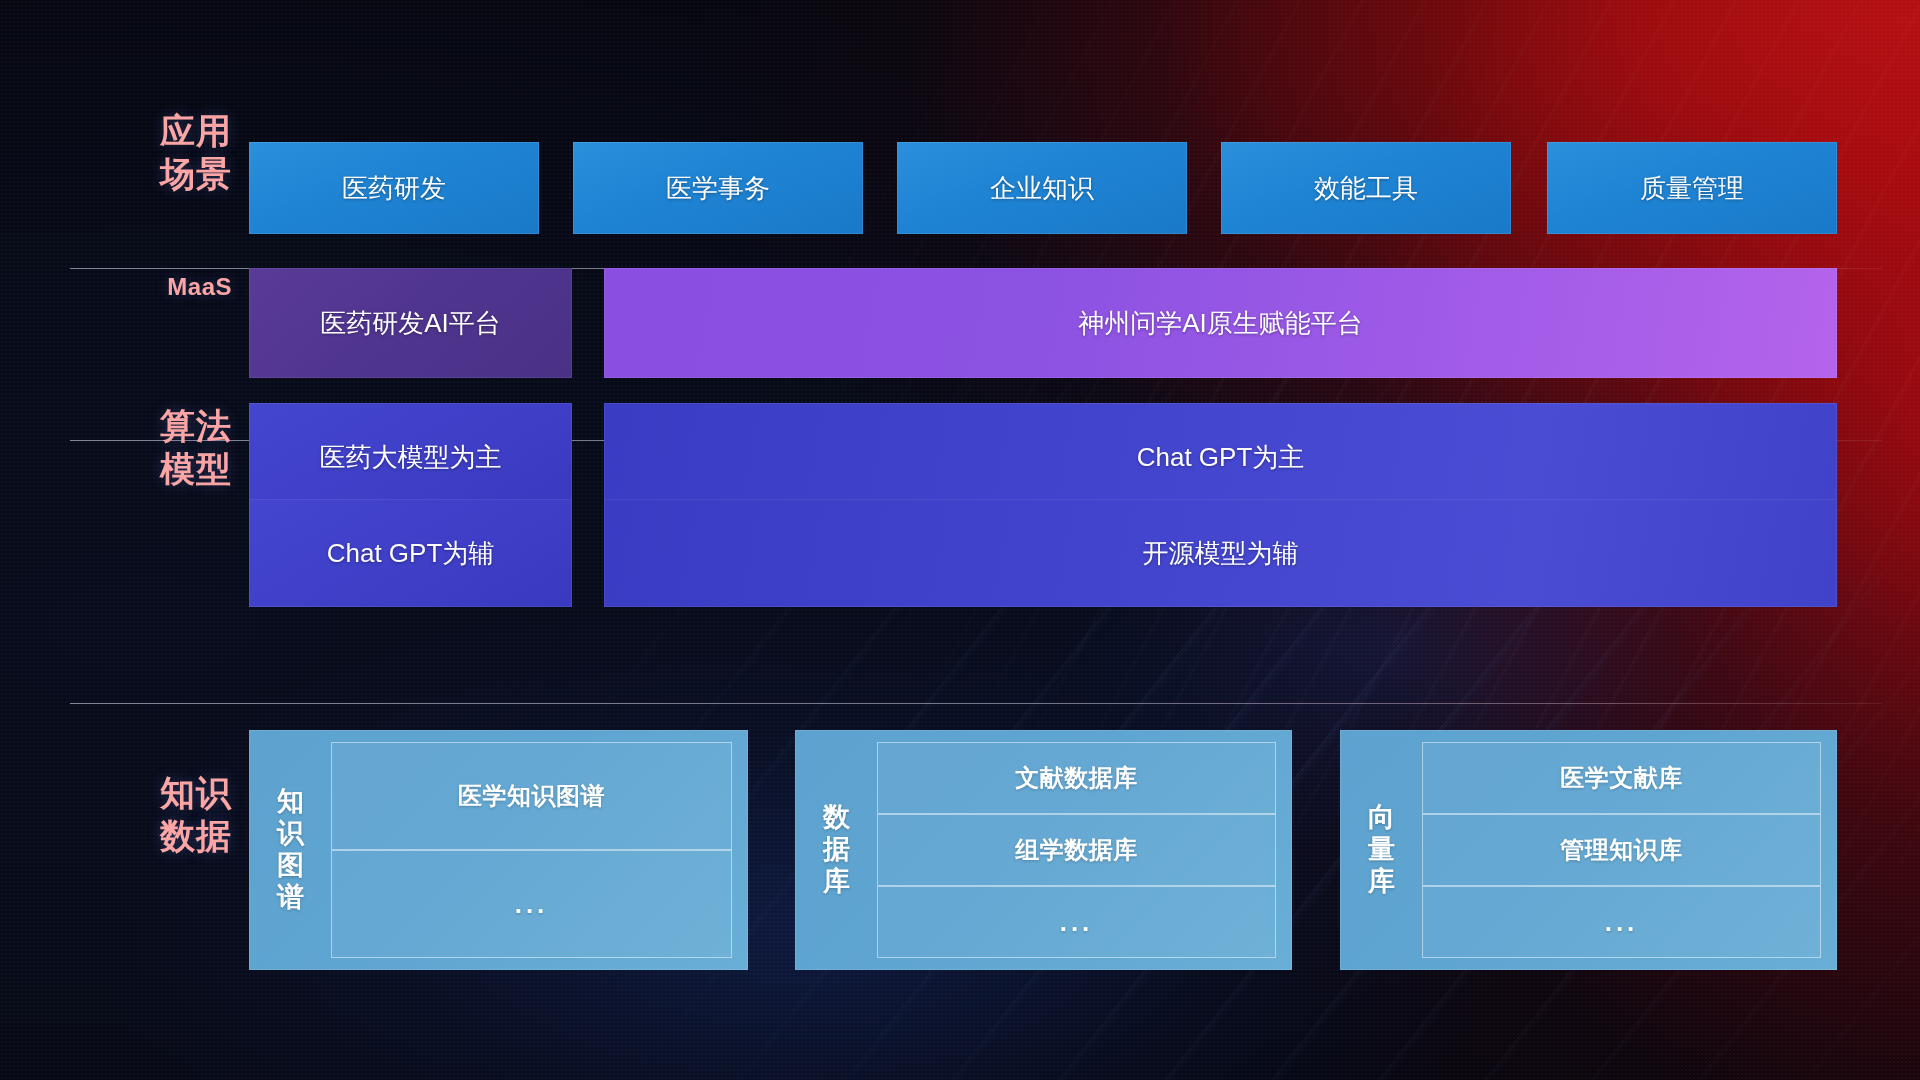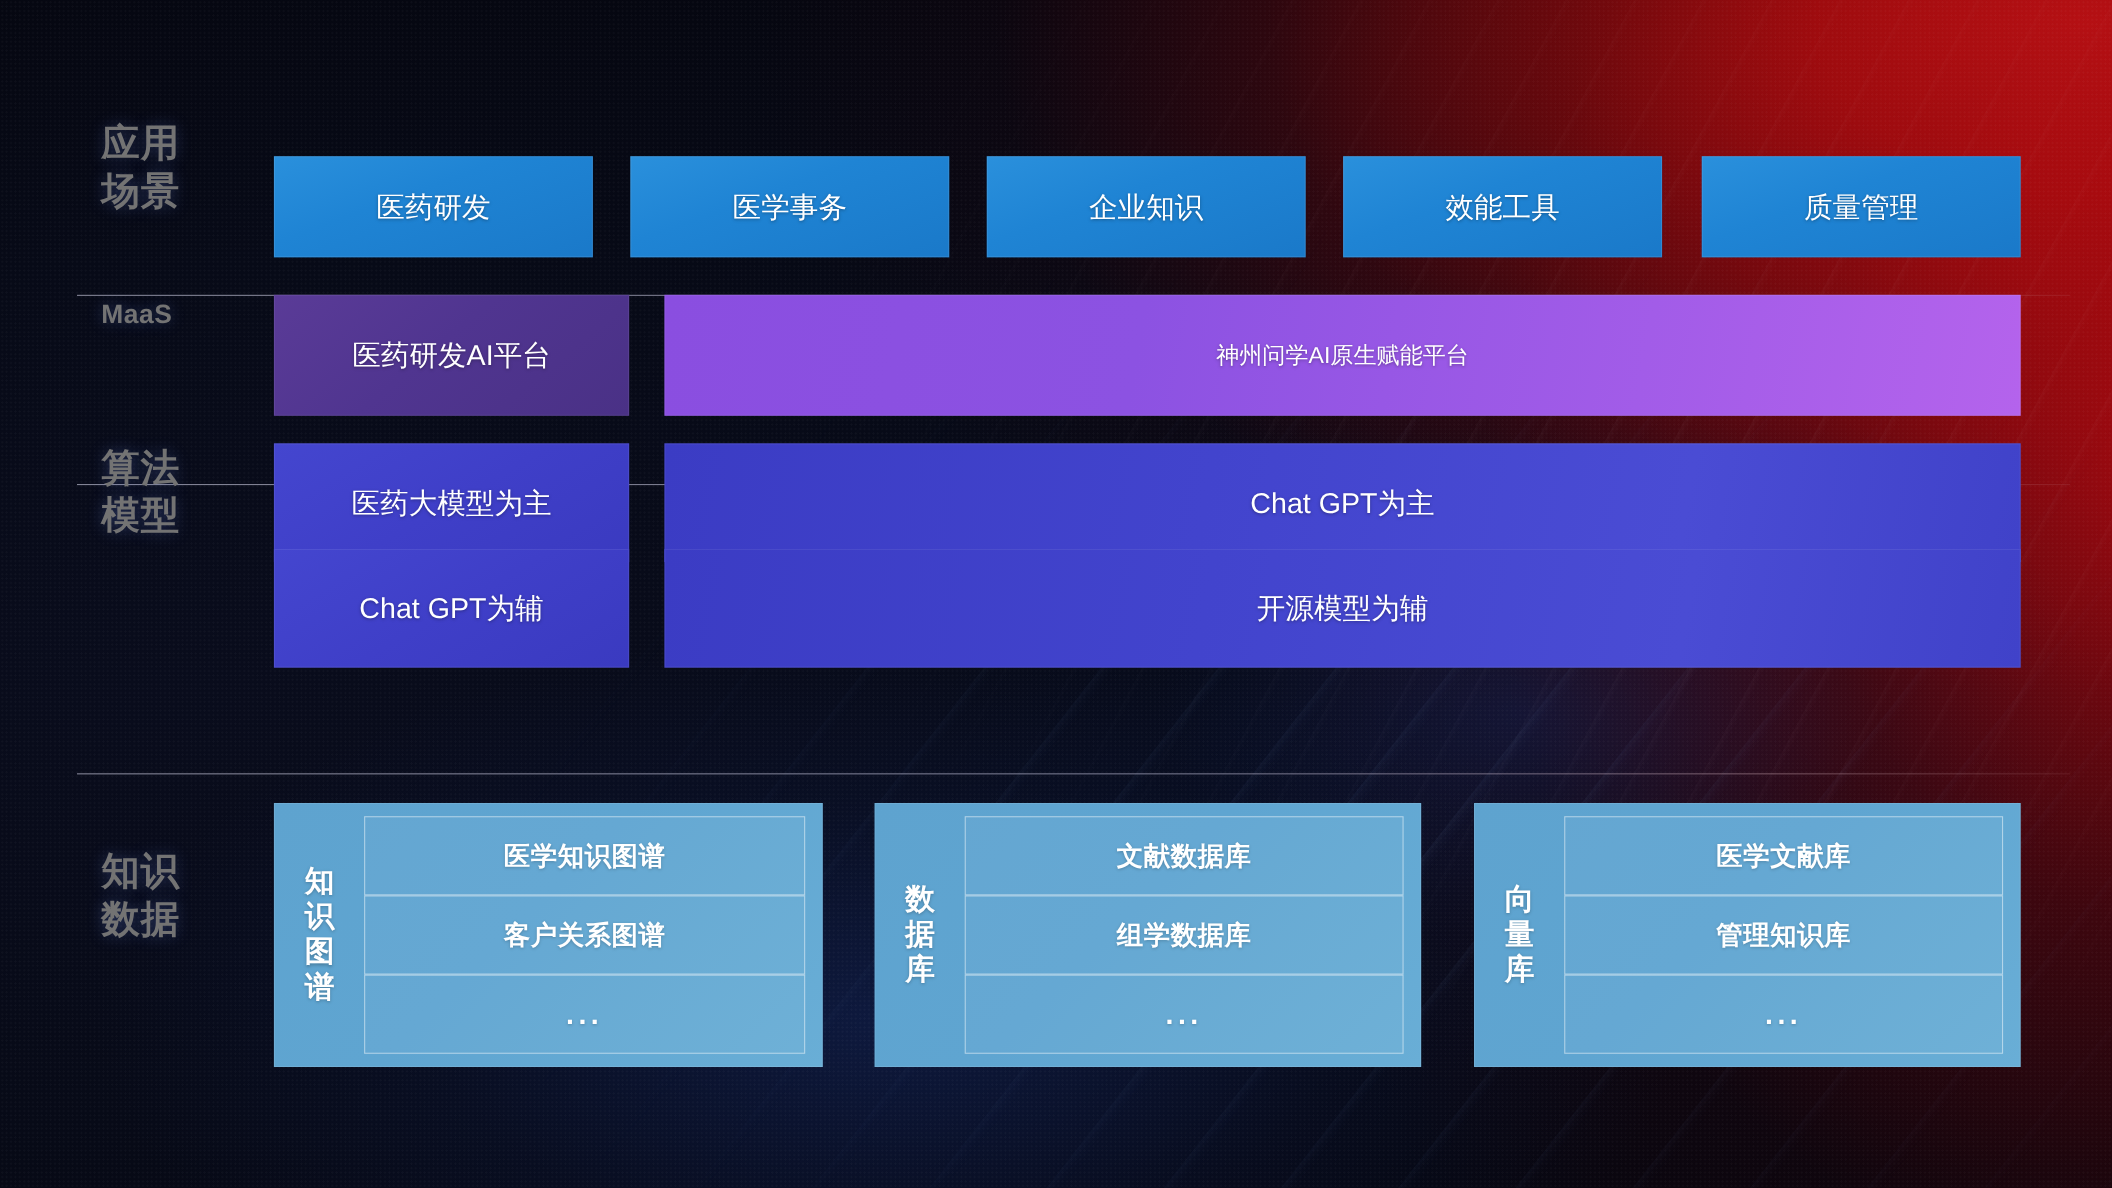--- a/index.html
+++ b/index.html
@@ -76,26 +76,26 @@
     left: 70px;
     width: 1812px;
     height: 1px;
     background: linear-gradient(90deg, rgba(205,205,225,0.62) 0%, rgba(200,200,225,0.55) 55%, rgba(215,180,190,0.42) 85%, rgba(200,150,160,0.12) 100%);
   }
 
   .row-label {
     position: absolute;
     left: 92px;
     width: 140px;
-    color: #737373;
+    color: #fca5a5;
     font-size: 35px;
     font-weight: bold;
     line-height: 1.22;
     letter-spacing: 1px;
-    text-align: left;
+    text-align: right;
     text-shadow: 0 0 14px rgba(120,150,255,0.28);
   }
   .row-label.en { font-size: 24px; letter-spacing: 0.5px; }
 
   .box {
     position: absolute;
     display: flex;
     align-items: center;
     justify-content: center;
     color: #ffffff;
@@ -125,21 +125,21 @@
     height: 110px;
     font-size: 26px;
     background: linear-gradient(140deg, #5a3b97 0%, #503590 45%, #4a3186 100%);
     box-shadow: inset 0 0 0 1px rgba(255,255,255,0.07);
   }
   .maas-right {
     top: 240px;
     left: 604px;
     width: 1233px;
     height: 110px;
-    font-size: 21px;
+    font-size: 26px;
     background: linear-gradient(100deg, #8a4ee0 0%, #8c52e2 35%, #a25ce8 72%, #b463ec 100%);
     box-shadow: inset 0 0 0 1px rgba(255,255,255,0.08);
   }
 
   
   .alg-left {
     left: 249px;
     width: 323px;
     height: 108px;
     font-size: 26px;
@@ -274,21 +274,20 @@
 
     <div class="kgroup" id="kg0" style="left: 249px; width: 499px;">
       <div class="kgroup-title">
           <div>知</div>
           <div>识</div>
           <div>图</div>
           <div>谱</div>
         </div>
       <div class="kgroup-items">
         <div class="kitem">医学知识图谱</div>
-        <div class="kitem">客户关系图谱</div>
         <div class="kitem ellipsis">...</div>
       </div>
     </div>
 
     <div class="kgroup" id="kg1" style="left: 795px; width: 497px;">
       <div class="kgroup-title">
           <div>数</div>
           <div>据</div>
           <div>库</div>
         </div>

